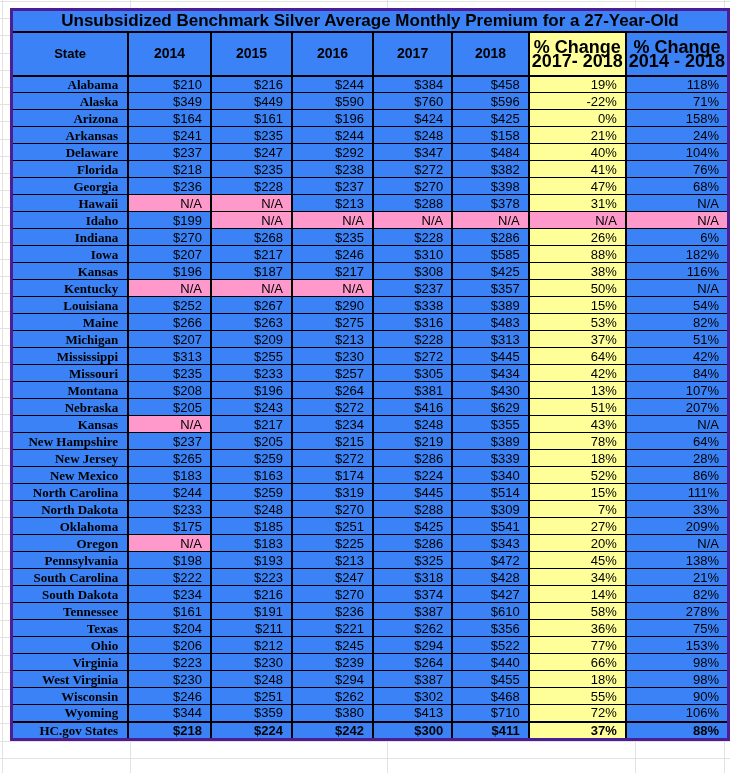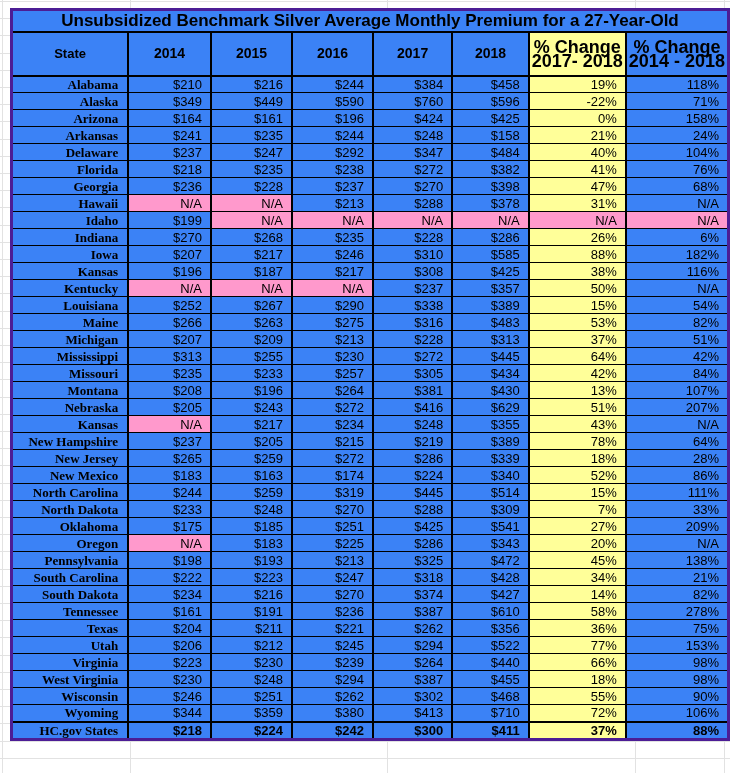--- a/index.html
+++ b/index.html
@@ -425,21 +425,21 @@
         <td class="state">Texas</td>
         <td class="">$204</td>
         <td class="">$211</td>
         <td class="">$221</td>
         <td class="">$262</td>
         <td class="">$356</td>
         <td class="pct17">36%</td>
         <td class="">75%</td>
       </tr>
       <tr>
-        <td class="state">Utah</td>
+        <td class="state">Ohio</td>
         <td class="">$206</td>
         <td class="">$212</td>
         <td class="">$245</td>
         <td class="">$294</td>
         <td class="">$522</td>
         <td class="pct17">77%</td>
         <td class="">153%</td>
       </tr>
       <tr>
         <td class="state">Virginia</td>

